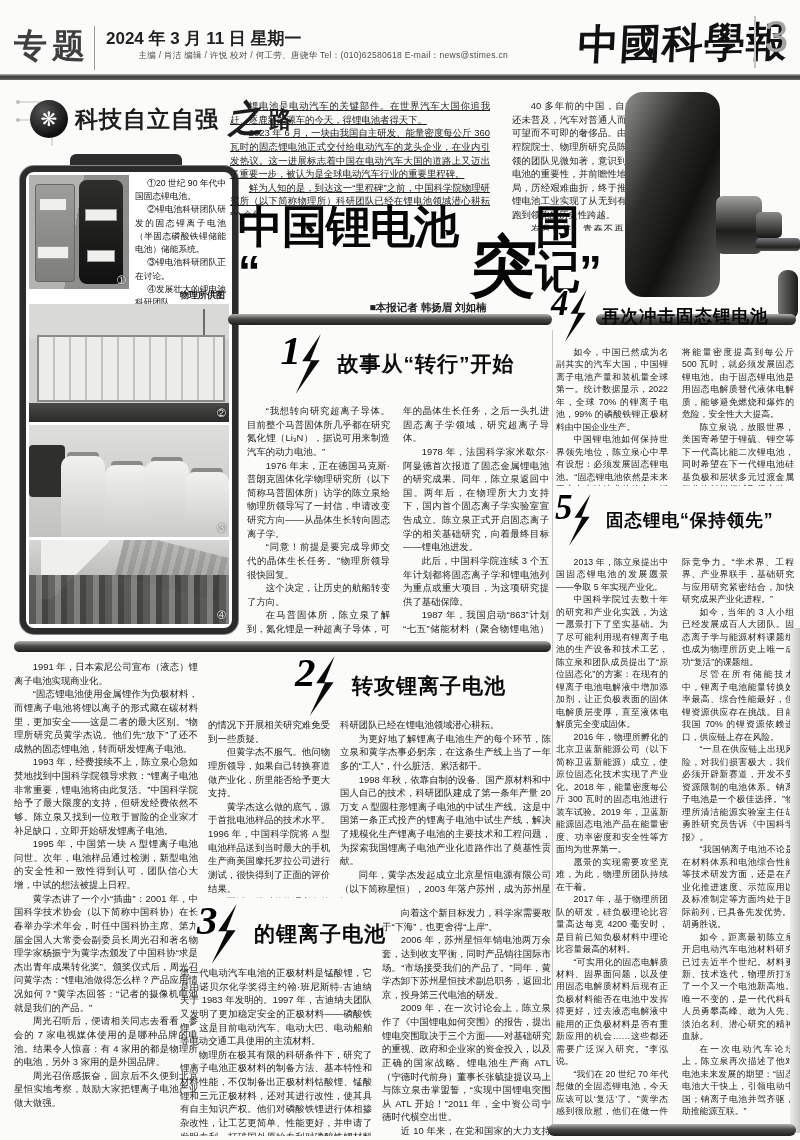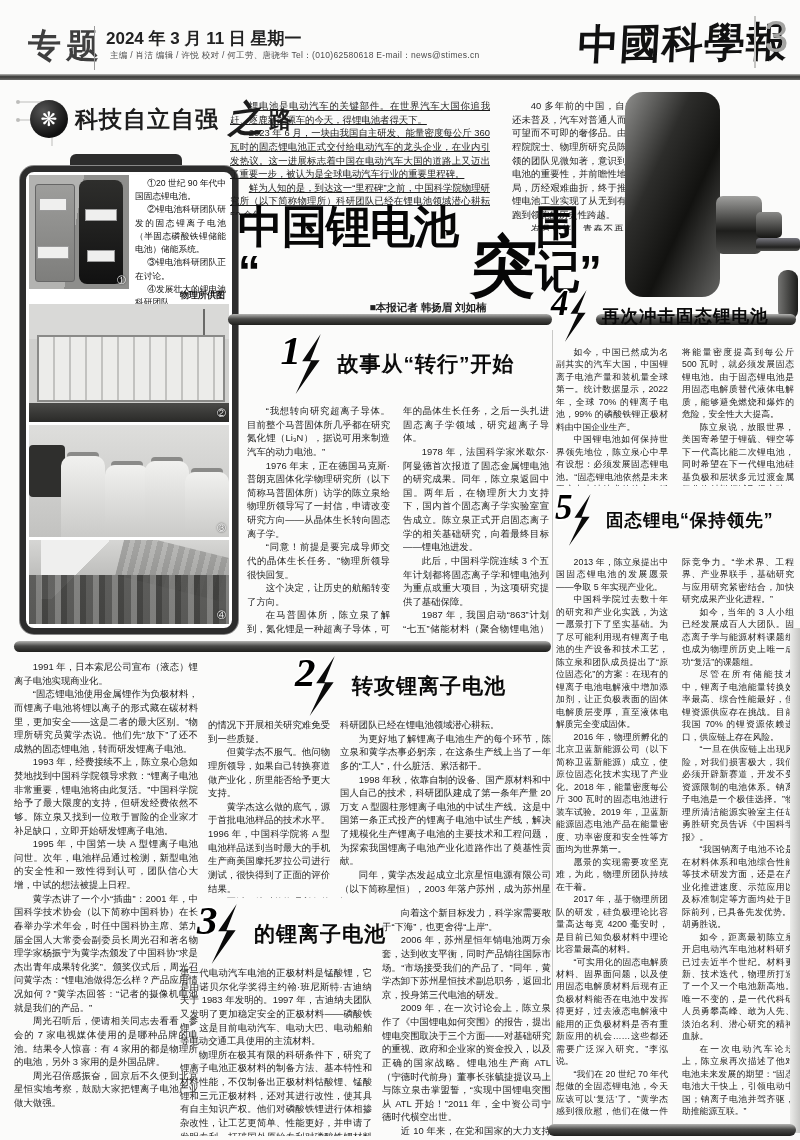--- a/index.html
+++ b/index.html
@@ -82,24 +82,24 @@
        background:repeating-linear-gradient(90deg,#4c4c4a 0 7px,#787876 7px 13px,#333331 13px 19px);opacity:.85;}
   .ph4 .crowd2{position:absolute;right:0;top:6%;width:55%;height:52%;transform:rotate(14deg);
        background:repeating-linear-gradient(90deg,#55555360 0 6px,#8a8a8860 6px 11px);}
   .circuit{stroke:#bdbdbb;fill:none;stroke-width:1;}
 </style>
 </head>
 <body>
 
 <div id="page">
 
-  <div class="abs hdr-label" style="left:28px;top:24px;">专题</div>
+  <div class="abs hdr-label" style="left:14px;top:24px;">专题</div>
   <div class="abs hdr-div" style="left:94px;top:26px;"></div>
   <div class="abs hdr-date" style="left:106px;top:27px;">2024 年 3 月 11 日  星期一</div>
-  <div class="abs hdr-staff" style="left:110px;top:50px;width:420px;">主编 / 肖洁  编辑 / 许悦  校对 / 何工劳、唐骁华  Tel：(010)62580618  E-mail：news@stimes.cn</div>
+  <div class="abs hdr-staff" style="left:88px;top:50px;width:420px;text-align:right;">主编 / 肖洁  编辑 / 许悦  校对 / 何工劳、唐骁华  Tel：(010)62580618  E-mail：news@stimes.cn</div>
   <div class="abs masthead" style="left:578px;top:16px;">中國科學報</div>
   <div class="abs pagenum-div" style="left:754px;top:16px;"></div>
   <div class="abs pagenum" style="left:764px;top:12px;">3</div>
   <div class="abs top-rule" style="left:0;top:74px;width:800px;height:6px;"></div>
 
   <svg class="abs" style="left:16px;top:92px;" width="130" height="58">
     <polyline class="circuit" points="2,10 30,10 44,24"></polyline>
       <polyline class="circuit" points="2,28 24,28 36,40 36,54"></polyline>
     <circle cx="2" cy="10" r="2" fill="#bdbdbb"></circle>
       <circle cx="2" cy="28" r="2" fill="#bdbdbb"></circle>

